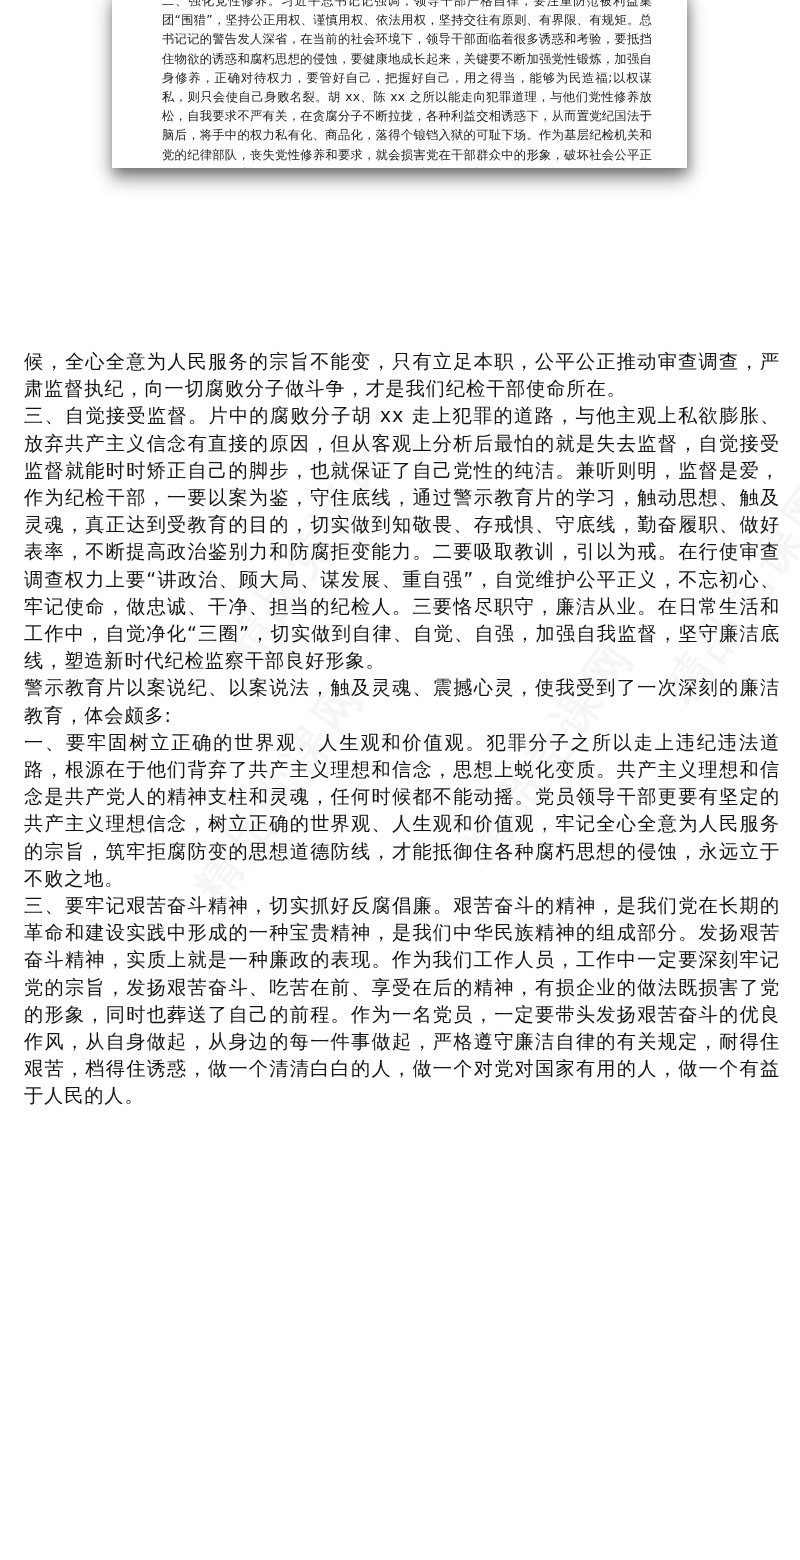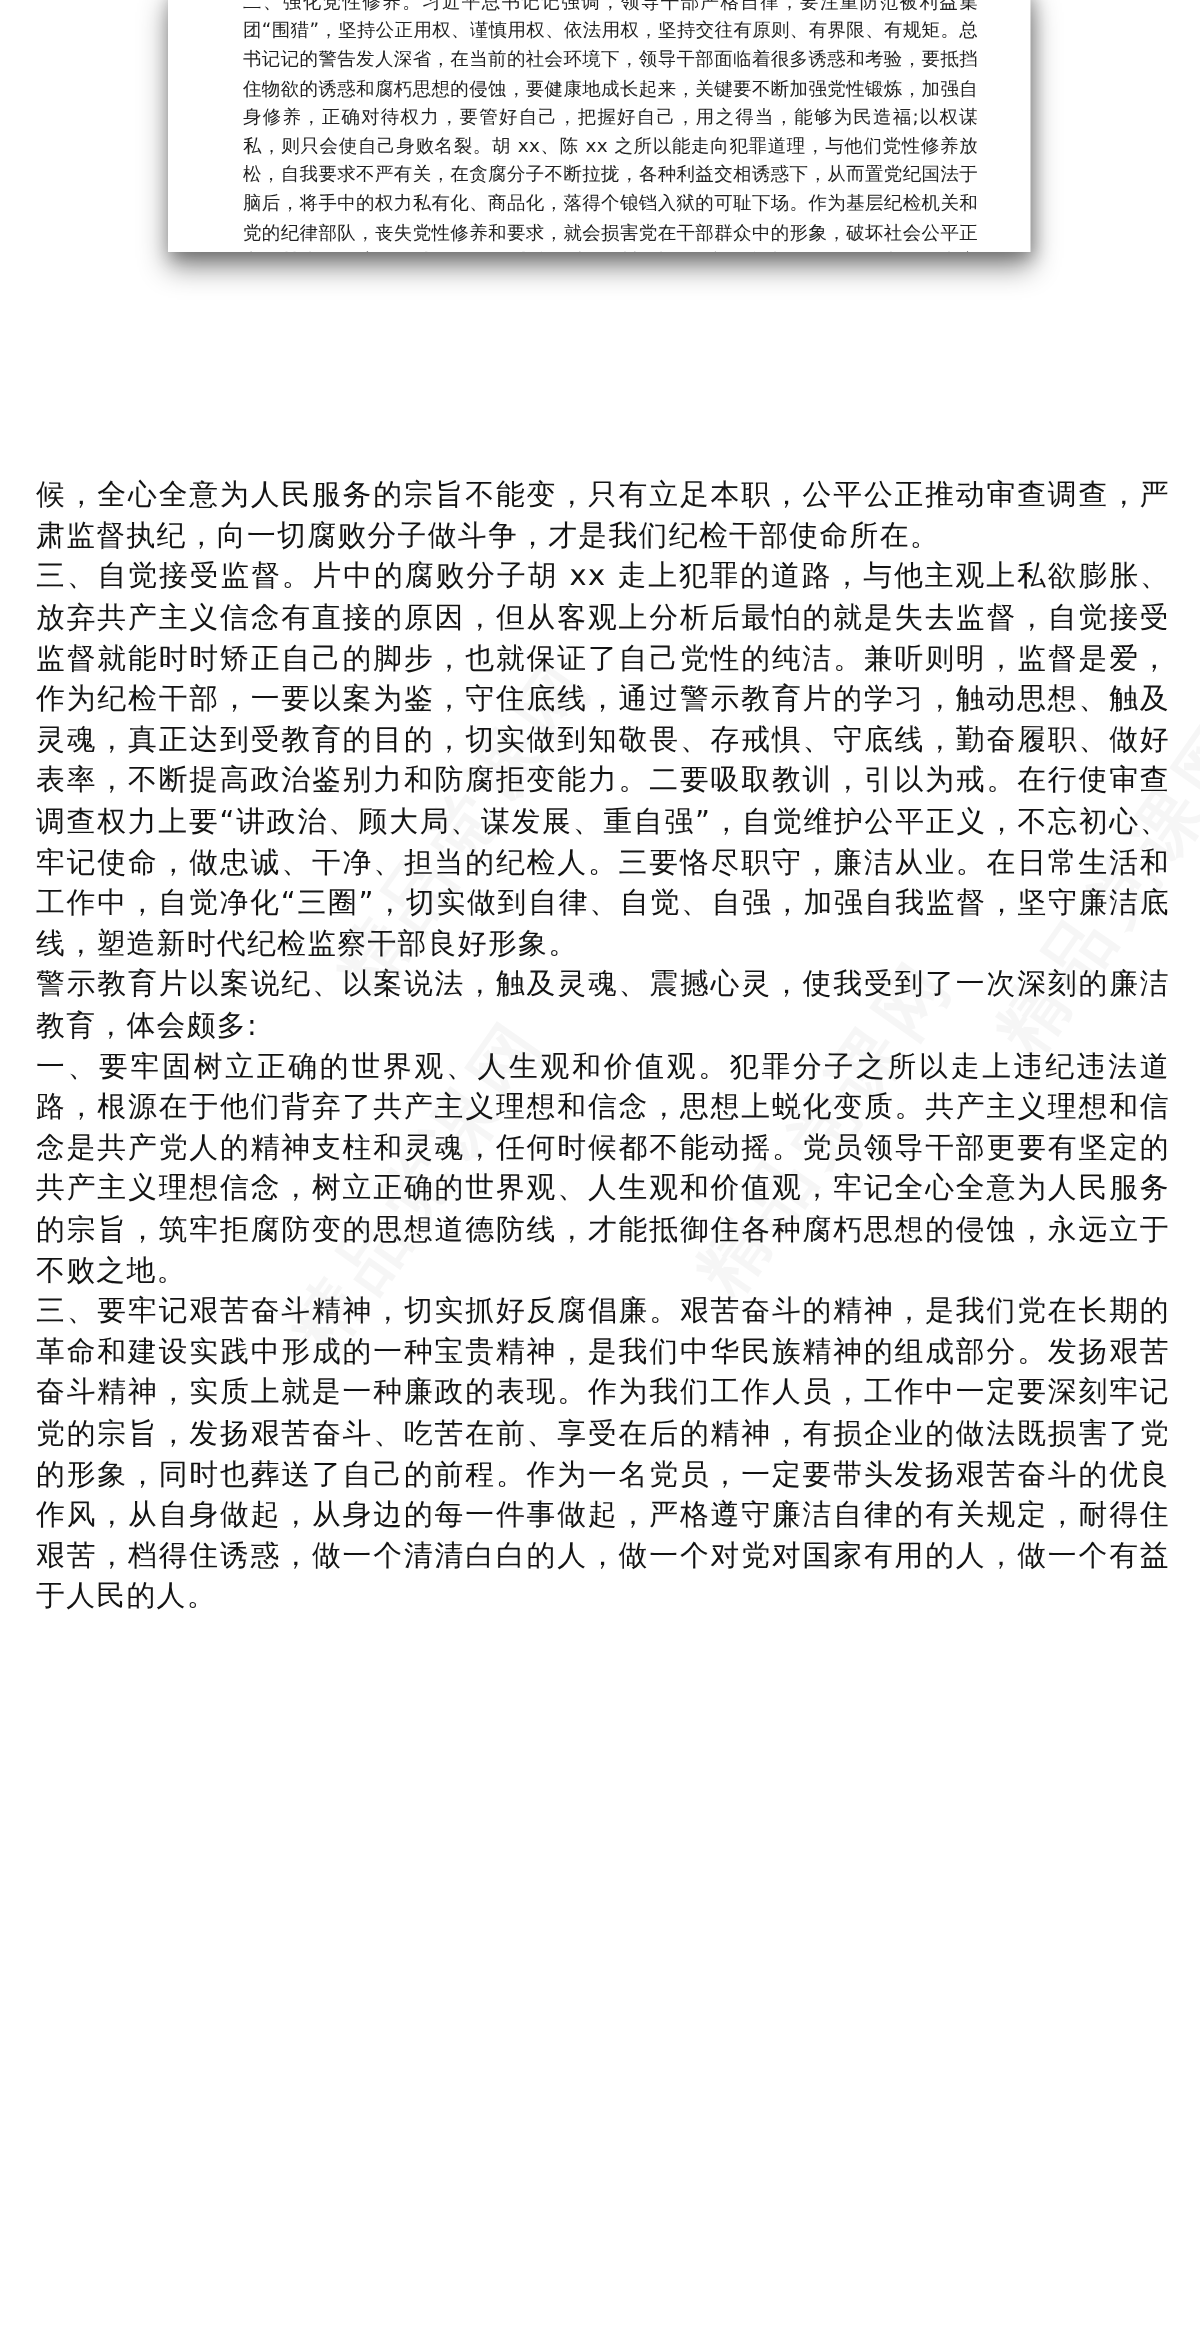--- a/index.html
+++ b/index.html
@@ -35,21 +35,21 @@
     color: #222;
     text-align: justify;
     letter-spacing: 0.2px;
   }
   .preview-card .card-text p {
     margin: 0;
   }
   .main-text {
     position: absolute;
     left: 24px;
-    top: 316px;
+    top: 348px;
     width: 756px;
     font-size: 19.2px;
     line-height: 27.2px;
     color: #141414;
     text-align: justify;
     letter-spacing: 0.9px;
   }
   .main-text p {
     margin: 0;
   }

